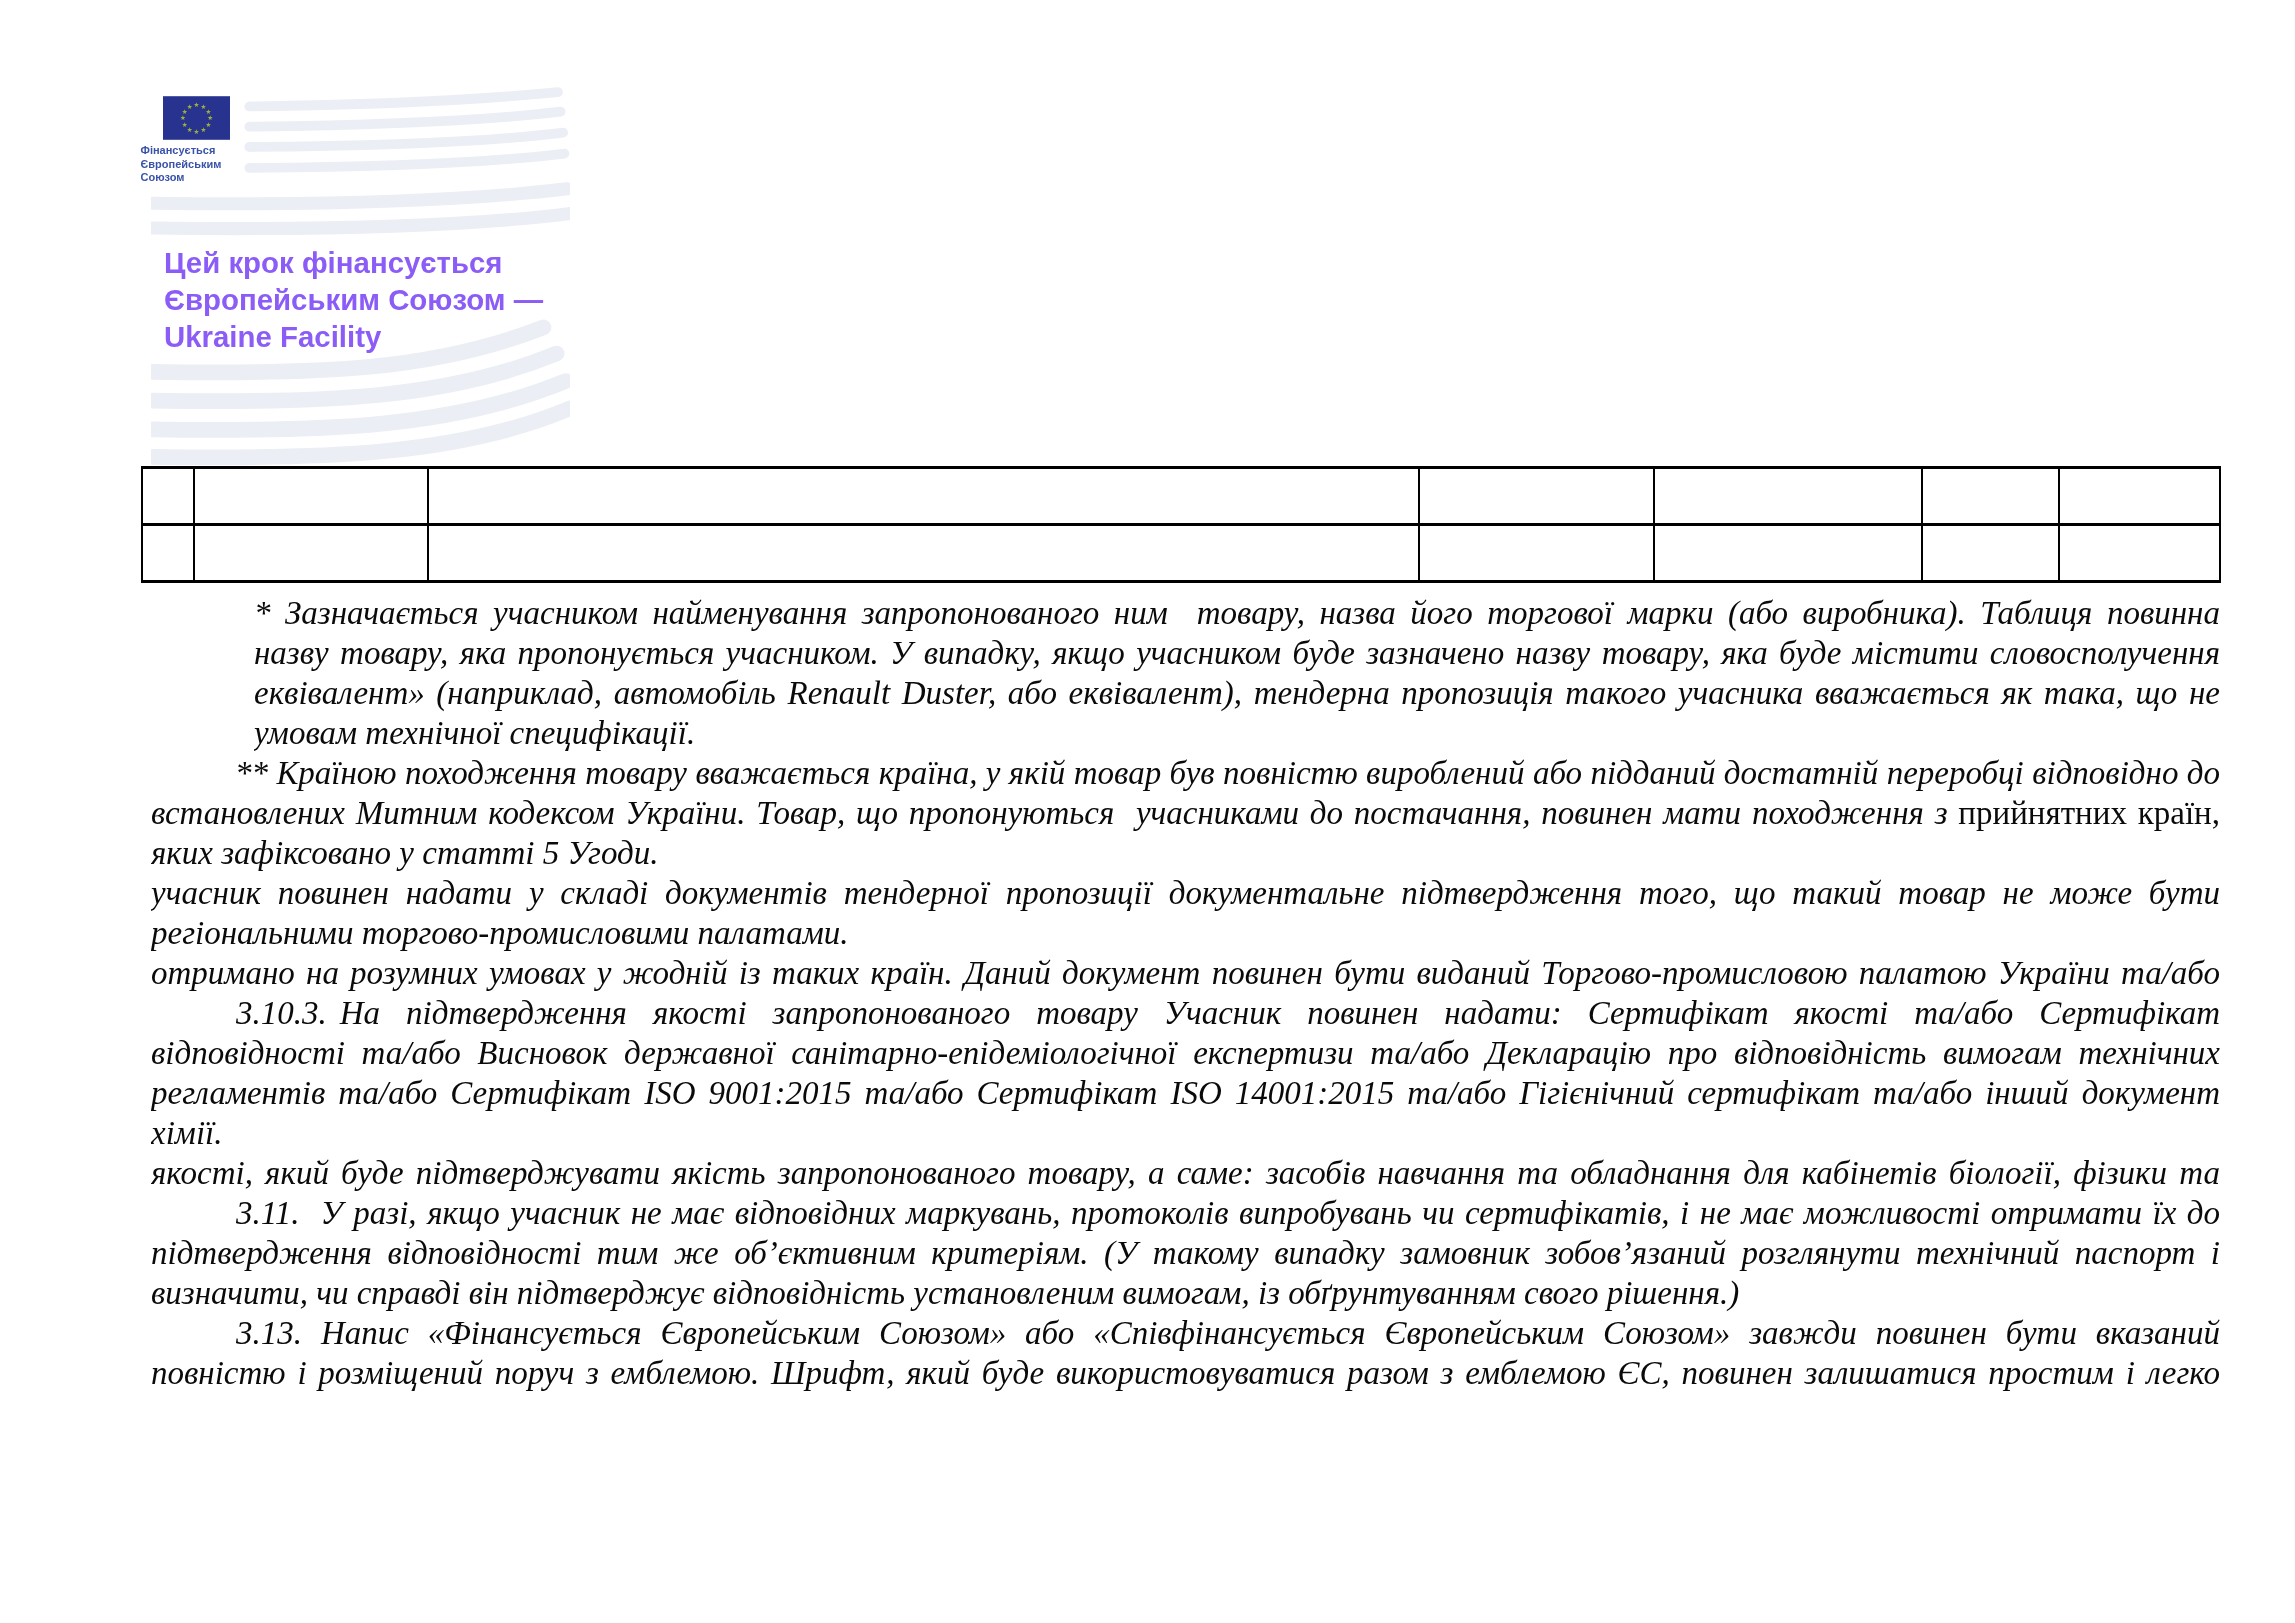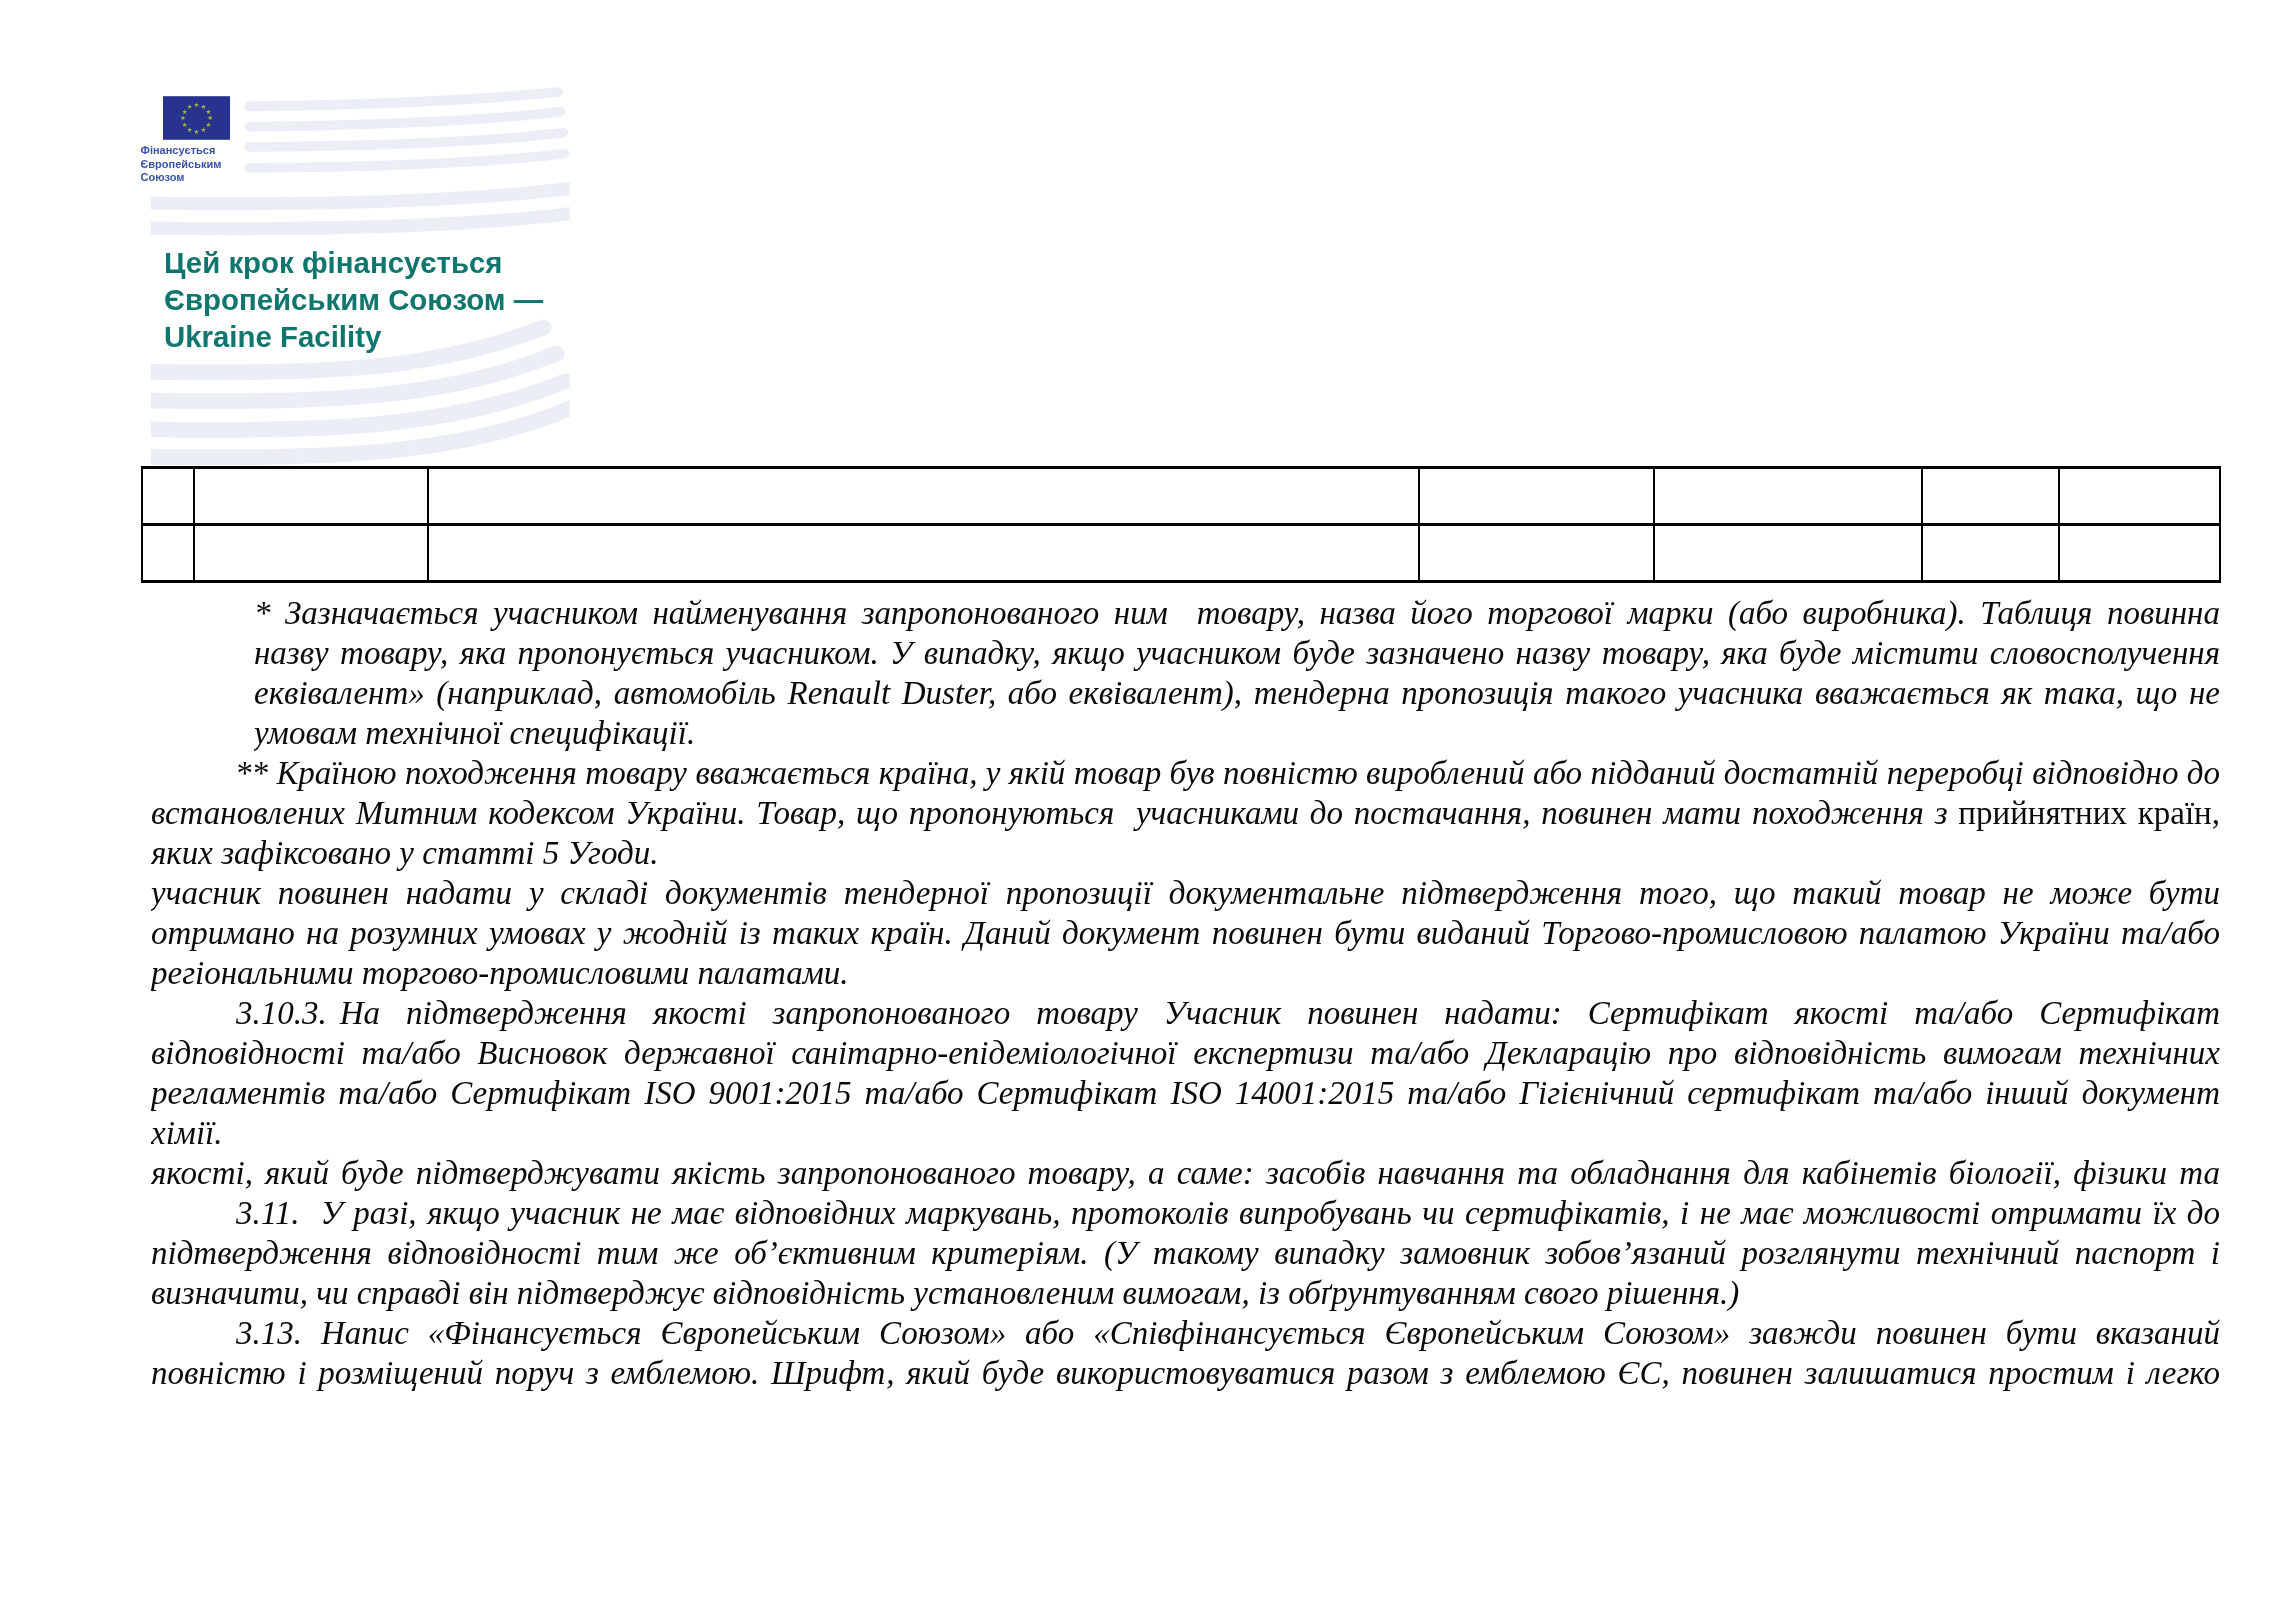--- a/index.html
+++ b/index.html
@@ -105,21 +105,21 @@
           <text x="33.3" y="23.0" text-anchor="middle" dominant-baseline="central" font-size="10" fill="#9fb03a">★</text>
           <text x="41.0" y="15.3" text-anchor="middle" dominant-baseline="central" font-size="10" fill="#9fb03a">★</text>
         </g>
     </svg>
 
     <div class="flag-caption" style="color: rgb(58, 82, 168);">
       <div>Фінансується</div>
       <div>Європейським Союзом</div>
     </div>
 
-    <div class="logo-heading" style="color: #0f766e;">
+    <div class="logo-heading" style="color: #8b5cf6;">
       <div>Цей крок фінансується</div>
       <div>Європейським Союзом —</div>
       <div>Ukraine Facility</div>
     </div>
   </div>
 
   <div class="spec-table-wrap">
     <table>
       <colgroup>
           <col style="width: 52px;">
@@ -160,22 +160,22 @@
         <div class="line j"><span class="it">еквівалент» (наприклад, автомобіль Renault Duster, або еквівалент), тендерна пропозиція такого учасника вважається як така, що не відповідає</span></div>
         <div class="line"><span class="it">умовам технічної специфікації.</span></div>
       </div>
       <div class="para p-dstar">
         <div class="line first j"><span class="it">** Країною походження товару вважається країна, у якій товар був повністю вироблений або підданий достатній переробці відповідно до критеріїв,</span></div>
         <div class="line j"><span class="it">встановлених Митним кодексом України. Товар, що пропонуються  учасниками до постачання, повинен мати походження з </span><span class="rm">прийнятних країн, перелік</span></div>
         <div class="line"><span class="it">яких зафіксовано у статті 5 Угоди.</span></div>
       </div>
       <div class="para p-num">
         <div class="line j"><span class="it">учасник повинен надати у складі документів тендерної пропозиції документальне підтвердження того, що такий товар не може бути</span></div>
+        <div class="line"><span class="it">регіональними торгово-промисловими палатами.</span></div>
         <div class="line j"><span class="it">отримано на розумних умовах у жодній із таких країн. Даний документ повинен бути виданий Торгово-промисловою палатою України та/або</span></div>
-        <div class="line"><span class="it">регіональними торгово-промисловими палатами.</span></div>
       </div>
       <div class="para p-num">
         <div class="line first j"><span class="it">3.10.3. На  підтвердження  якості  запропонованого  товару  Учасник  повинен  надати:  Сертифікат  якості  та/або  Сертифікат</span></div>
         <div class="line j"><span class="it">відповідності та/або Висновок державної санітарно-епідеміологічної експертизи та/або Декларацію про відповідність вимогам технічних</span></div>
         <div class="line j"><span class="it">регламентів та/або Сертифікат ISO 9001:2015 та/або Сертифікат ISO 14001:2015 та/або Гігієнічний сертифікат та/або інший документ</span></div>
         <div class="line"><span class="it">хімії.</span></div>
         <div class="line j"><span class="it">якості, який буде підтверджувати якість запропонованого товару, а саме: засобів навчання та обладнання для кабінетів біології, фізики та</span></div>
       </div>
       <div class="para p-num">
         <div class="line first j"><span class="it">3.11.  У разі, якщо учасник не має відповідних маркувань, протоколів випробувань чи сертифікатів, і не має можливості отримати їх до</span></div>

